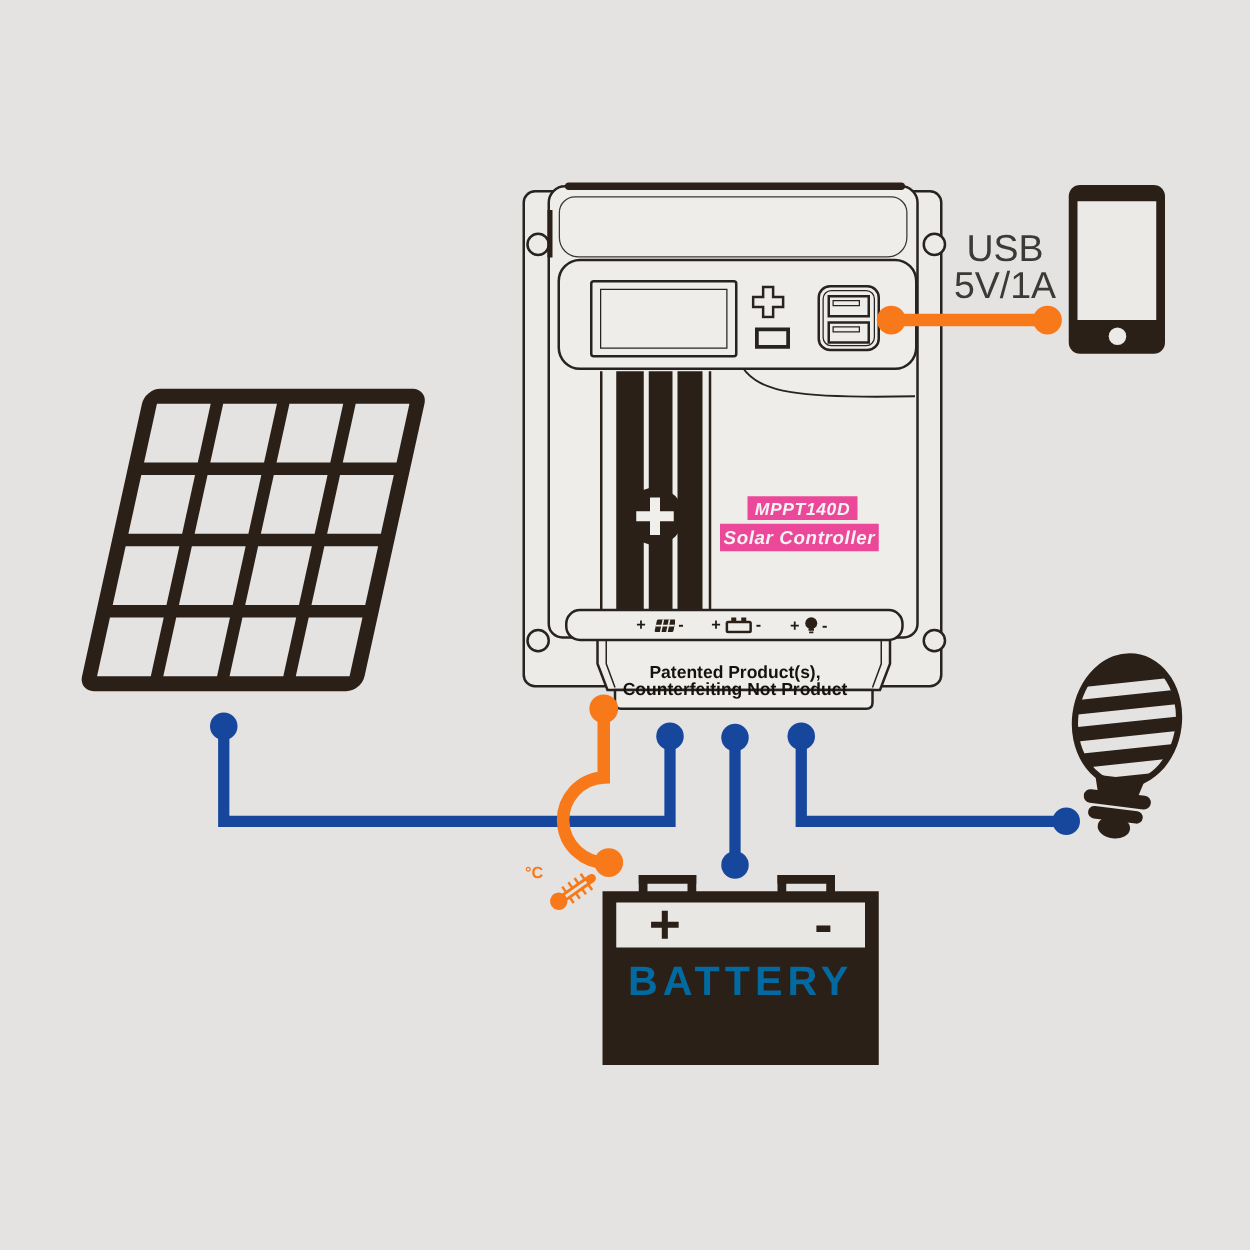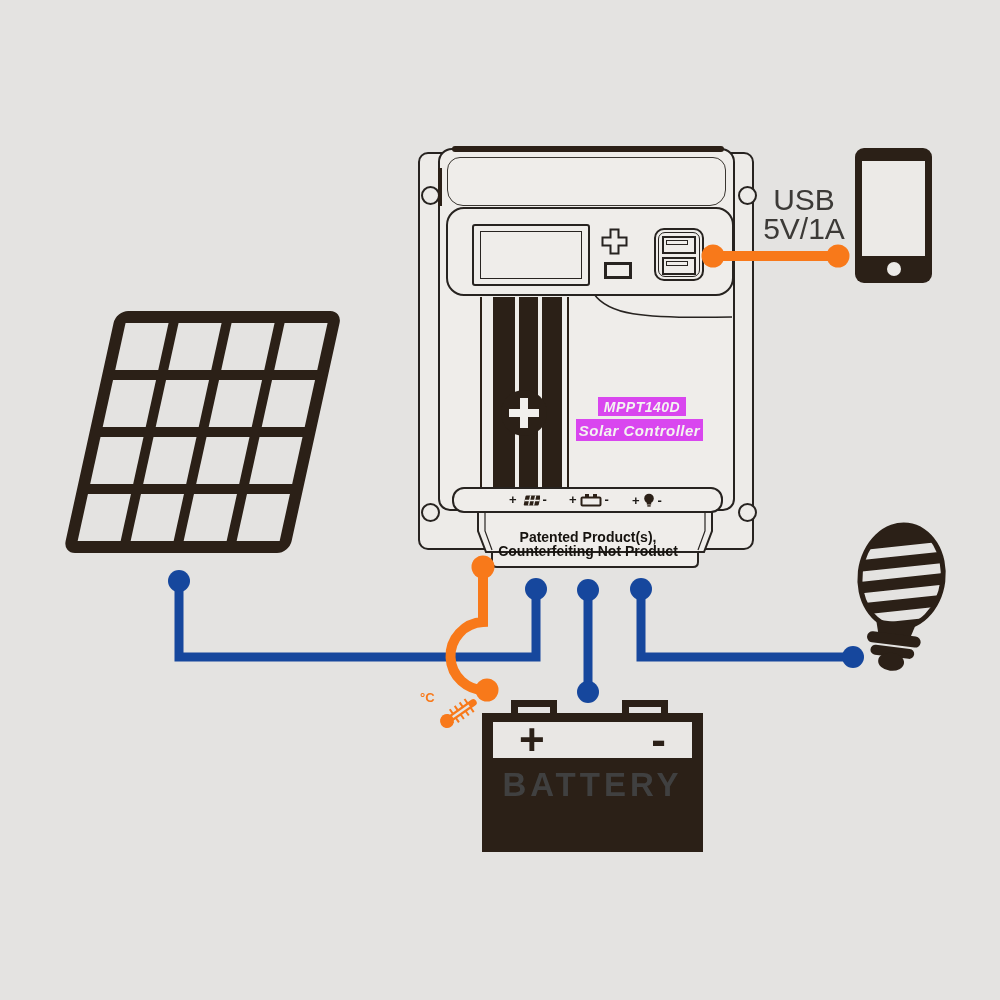--- a/index.html
+++ b/index.html
@@ -28,21 +28,21 @@
   .usb-pin{left:666px;width:22px;height:5px;border:1px solid #272320;}
 
   .stripes{left:480px;top:297px;width:90px;height:191px;}
   .stripes > i{position:absolute;top:0;height:100%;display:block;background:#2b2017;}
   .edge-l{left:0;width:2px;} .d1{left:13px;width:22px;} .d2{left:39px;width:19px;}
   .d3{left:62px;width:20px;} .edge-r{left:87px;width:2px;}
   .plusbadge{left:501px;top:390px;width:46px;height:46px;background:#2b2017;border-radius:50%;}
   .plusbadge i{position:absolute;background:#f1efec;display:block;}
   .pb-h{left:8px;top:19px;width:30px;height:8px;} .pb-v{left:19px;top:8px;width:8px;height:30px;}
 
-  .badge{background:#d946ef;color:#f4f3f1;font-style:italic;font-weight:700;
+  .badge{background:#ec4899;color:#f4f3f1;font-style:italic;font-weight:700;
          display:flex;align-items:center;justify-content:center;letter-spacing:.5px;}
   .badge-model{left:598px;top:397px;width:88px;height:19px;font-size:14px;}
   .badge-name{left:576px;top:419px;width:127px;height:22px;font-size:15px;}
 
   .termband{left:452px;top:487px;width:271px;height:26px;border:2px solid #272320;
             border-radius:12px;background:#efedea;}
   .tgroup{position:absolute;top:4px;display:flex;align-items:center;gap:3px;}
   .tg1{left:55px;} .tg2{left:115px;} .tg3{left:178px;}
   .sign{font-size:13px;font-weight:700;color:#1d1a17;line-height:14px;}
 
@@ -64,21 +64,21 @@
 
   
   .battery{left:482px;top:700px;width:221px;height:152px;}
   .battery .tab{position:absolute;top:0;width:46px;height:16px;border:7px solid #2b2017;
                 border-bottom:none;box-sizing:border-box;}
   .tabL{left:29px;} .tabR{left:140px;}
   .battery .shell{position:absolute;left:0;top:13px;width:221px;height:139px;background:#2b2017;}
   .battery .band{position:absolute;left:11px;top:22px;width:199px;height:36px;background:#e9e7e4;
                  display:flex;align-items:center;justify-content:space-between;padding:0 26px;box-sizing:border-box;}
   .battery .band span{font-size:44px;font-weight:700;color:#2b2017;line-height:36px;}
-  .battery .blabel{position:absolute;left:0;top:66px;width:100%;text-align:center;color:#404040;
+  .battery .blabel{position:absolute;left:0;top:66px;width:100%;text-align:center;color:#0369a1;
                    font-size:33px;font-weight:700;letter-spacing:4px;}
 
   svg{display:block;}
   .nopointer{pointer-events:none;}
 </style>
 </head>
 <body>
 
 <div id="diagram">
 

